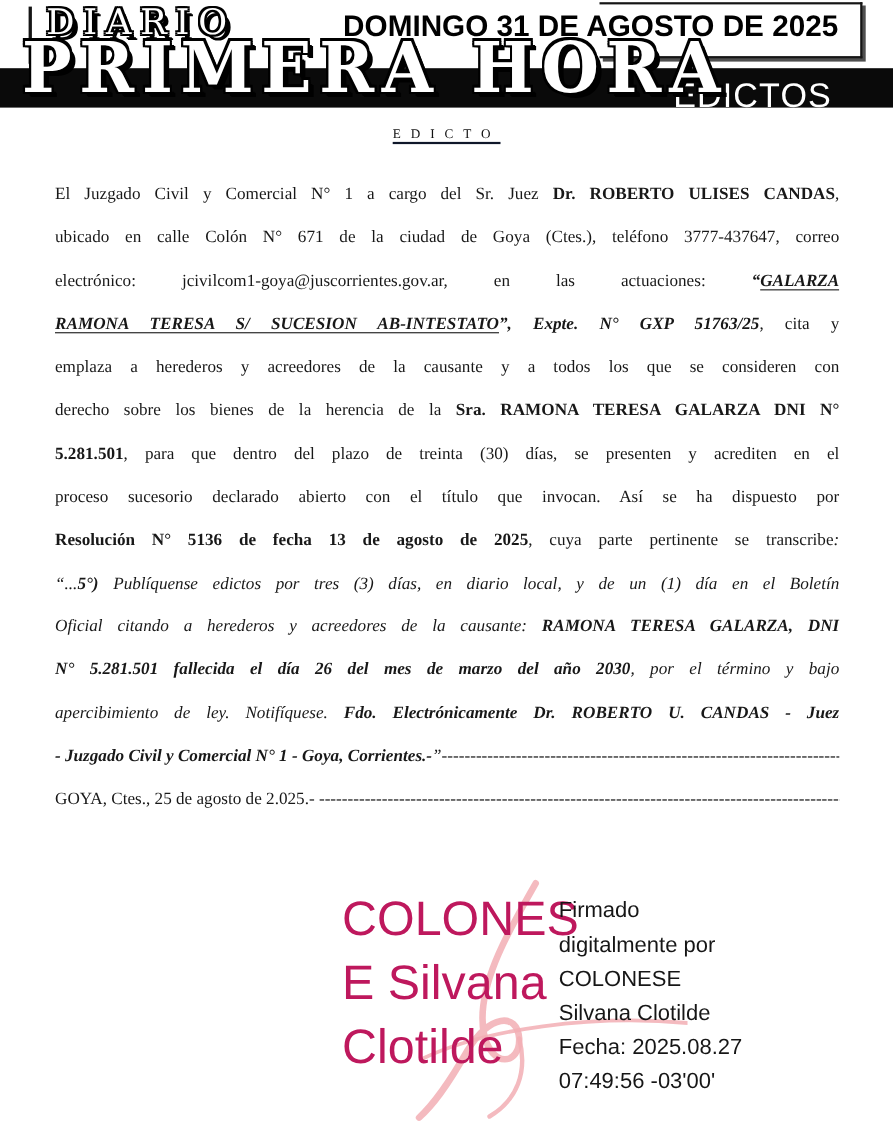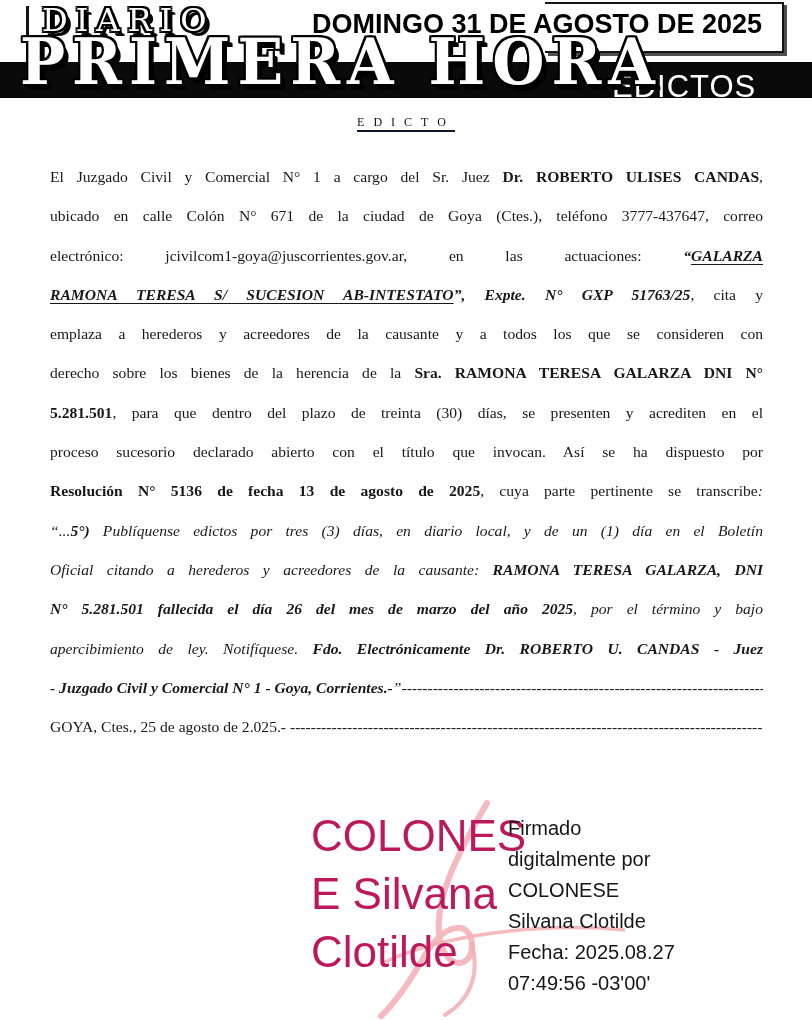--- a/index.html
+++ b/index.html
@@ -72,21 +72,21 @@
       <div class="line just"><span class="">ubicado en calle Colón N° 671 de la ciudad de Goya (Ctes.), teléfono 3777-437647, correo</span></div>
       <div class="line just"><span class="">electrónico: jcivilcom1-goya@juscorrientes.gov.ar, en las actuaciones: </span><span class="b i ">“</span><span class="b i u">GALARZA</span></div>
       <div class="line just"><span class="b i u">RAMONA TERESA S/ SUCESION AB-INTESTATO</span><span class="b i ">”, </span><span class="b i ">Expte. N° GXP 51763/25</span><span class="">, cita y</span></div>
       <div class="line just"><span class="">emplaza a herederos y acreedores de la causante y a todos los que se consideren con</span></div>
       <div class="line just"><span class="">derecho sobre los bienes de la herencia de la </span><span class="b ">Sra. RAMONA TERESA GALARZA DNI N°</span></div>
       <div class="line just"><span class="b ">5.281.501</span><span class="">, para que dentro del plazo de treinta (30) días, se presenten y acrediten en el</span></div>
       <div class="line just"><span class="">proceso sucesorio declarado abierto con el título que invocan. Así se ha dispuesto por</span></div>
       <div class="line just"><span class="b ">Resolución N° 5136 de fecha 13 de agosto de 2025</span><span class="">, cuya parte pertinente se transcribe</span><span class="i ">:</span></div>
       <div class="line just"><span class="i ">“...</span><span class="b i ">5°)</span><span class="i "> Publíquense edictos por tres (3) días, en diario local, y de un (1) día en el Boletín</span></div>
       <div class="line just"><span class="i ">Oficial citando a herederos y acreedores de la causante: </span><span class="b i ">RAMONA TERESA GALARZA, DNI</span></div>
-      <div class="line just"><span class="b i ">N° 5.281.501 fallecida el día 26 del mes de marzo del año 2025</span><span class="i ">, por el término y bajo</span></div>
+      <div class="line just"><span class="b i ">N° 5.281.501 fallecida el día 26 del mes de marzo del año 2030</span><span class="i ">, por el término y bajo</span></div>
       <div class="line just"><span class="i ">apercibimiento de ley. Notifíquese. </span><span class="b i ">Fdo. Electrónicamente Dr. ROBERTO U. CANDAS - Juez</span></div>
       <div class="line nj"><span class="b i ">- Juzgado Civil y Comercial N° 1 - Goya, Corrientes.-</span><span class="i ">”</span><span class="">--------------------------------------------------------------------------</span></div>
       <div class="line nj"><span class="">GOYA, Ctes., 25 de agosto de 2.025.- </span><span class="">---------------------------------------------------------------------------------------------------------</span></div>
     </div>
 
   <svg class="flourish" viewBox="0 0 250 223" xmlns="http://www.w3.org/2000/svg">
     <path d="M 112 6 C 85 53 57 103 65 143 C 72 175 98 171 97 147 C 95 123 70 125 50 158 C 30 193 18 208 6 219" fill="none" stroke="#f2aeb4" stroke-width="6" stroke-linecap="round" opacity="0.85"></path>
     <path d="M 97 147 C 105 178 95 203 70 218" fill="none" stroke="#f2aeb4" stroke-width="4" stroke-linecap="round" opacity="0.85"></path>
     <path d="M 8 166 C 65 138 165 125 250 133" fill="none" stroke="#f2aeb4" stroke-width="3.5" stroke-linecap="round" opacity="0.85"></path>
   </svg>

